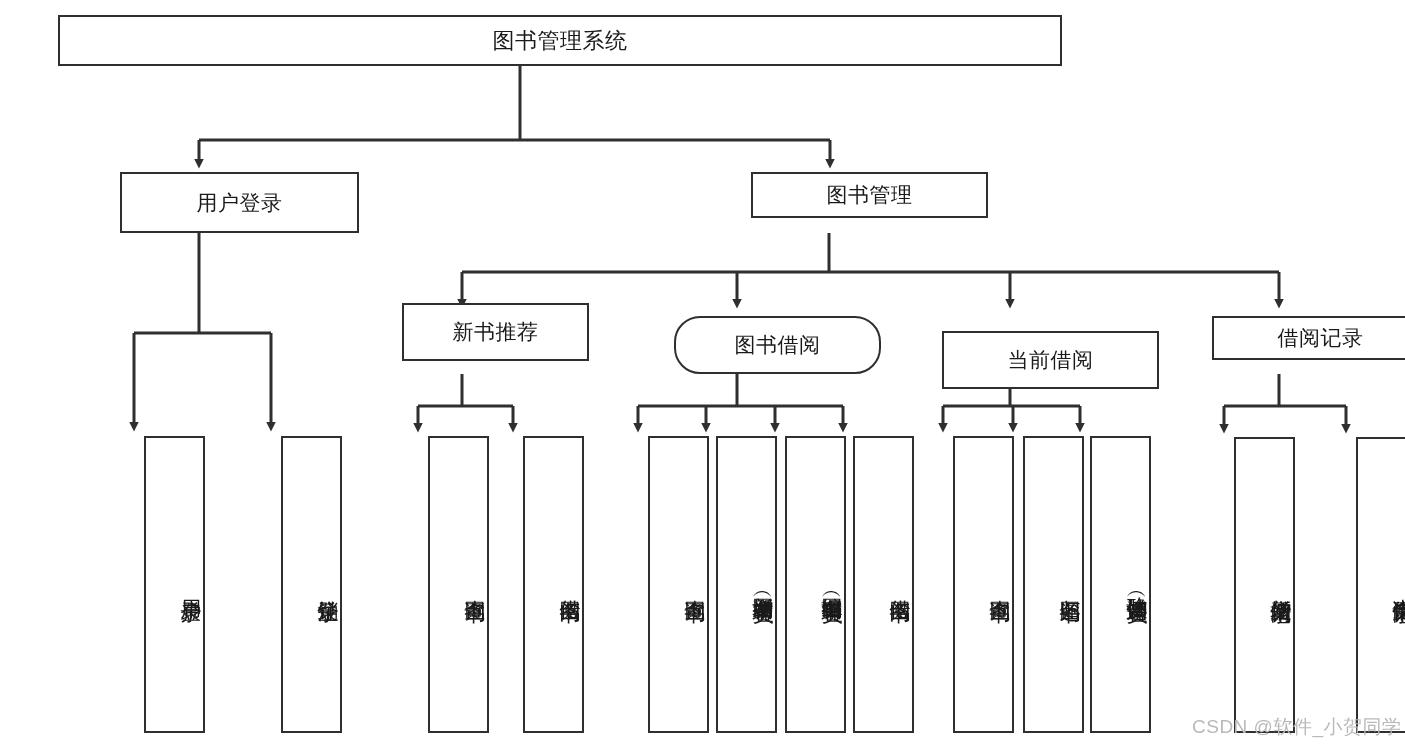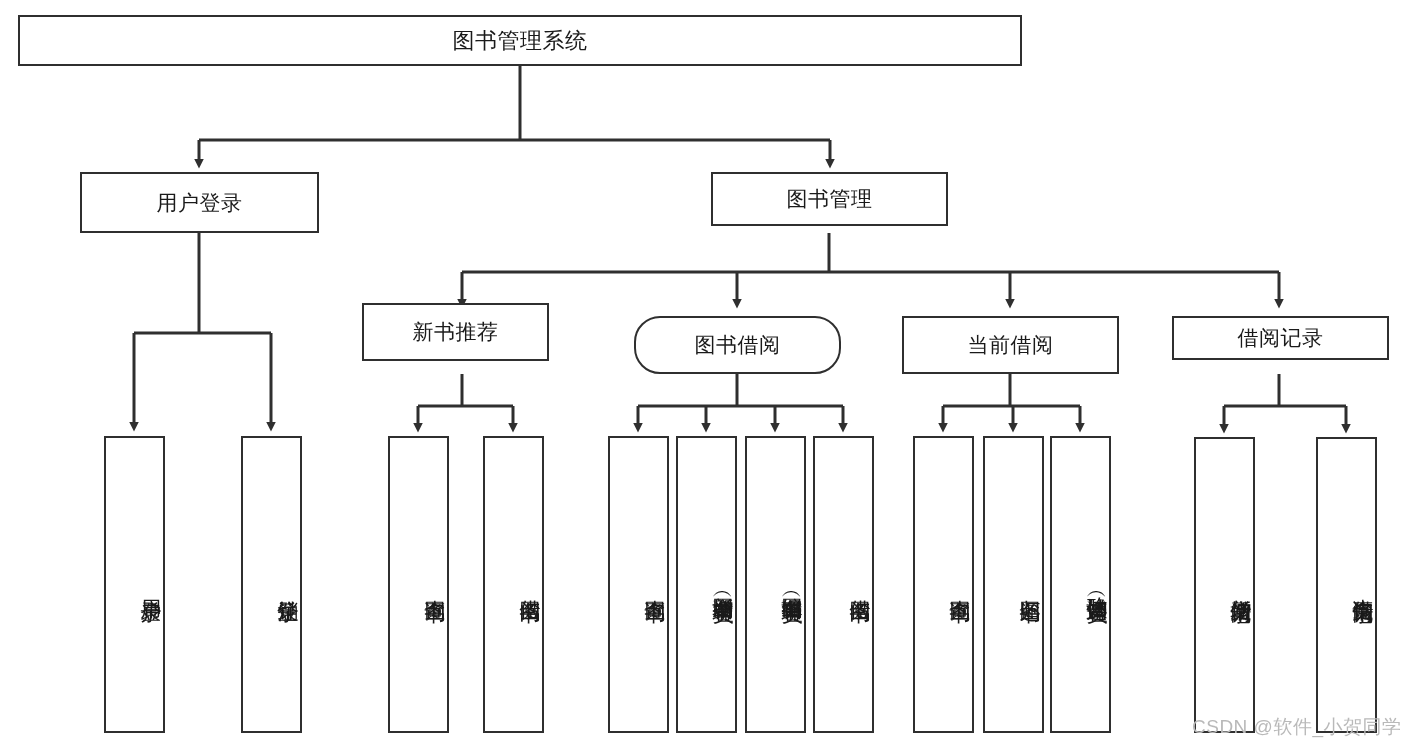--- a/index.html
+++ b/index.html
@@ -28,20 +28,21 @@
   .node {
     position: absolute;
     box-sizing: border-box;
     background: #ffffff;
     border: 2px solid #2f2f2f;
     display: flex;
     align-items: center;
     justify-content: center;
     color: #1a1a1a;
     z-index: 2;
+    margin-left: 40px;
   }
   .node.horiz {
     font-size: 21px;
     letter-spacing: 0.5px;
   }
   .node.vert {
     writing-mode: vertical-rl;
     text-orientation: upright;
     font-size: 21px;
     line-height: 1.12;
@@ -129,31 +130,31 @@
     </g>
   </svg>
 
   <div class="node horiz" id="root-node" style="left:18px; top:15px; width:1004px; height:51px;">
     <span>图书管理系统</span>
   </div>
 
   <div class="node horiz" style="left:80px; top:172px; width:239px; height:61px;">
     <span>用户登录</span>
   </div>
-  <div class="node horiz" style="left:711px; top:172px; width:237px; height:54px;">
+  <div class="node horiz" style="left:711px; top:172px; width:237px; height:46px;">
     <span>图书管理</span>
   </div>
 
   <div class="node horiz" style="left:362px; top:303px; width:187px; height:58px;">
     <span>新书推荐</span>
   </div>
   <div class="node horiz" style="left:634px; top:316px; width:207px; height:58px;border-radius:26px;">
     <span>图书借阅</span>
   </div>
-  <div class="node horiz" style="left:902px; top:316px; width:217px; height:58px;">
+  <div class="node horiz" style="left:902px; top:331px; width:217px; height:58px;">
     <span>当前借阅</span>
   </div>
   <div class="node horiz" style="left:1172px; top:316px; width:217px; height:44px;">
     <span>借阅记录</span>
   </div>
 
   <div class="node vert" style="left:104px; top:436px; width:61px; height:297px;">
     <span class="vlabel">用户登录</span>
   </div>
   <div class="node vert" style="left:241px; top:436px; width:61px; height:297px;">

